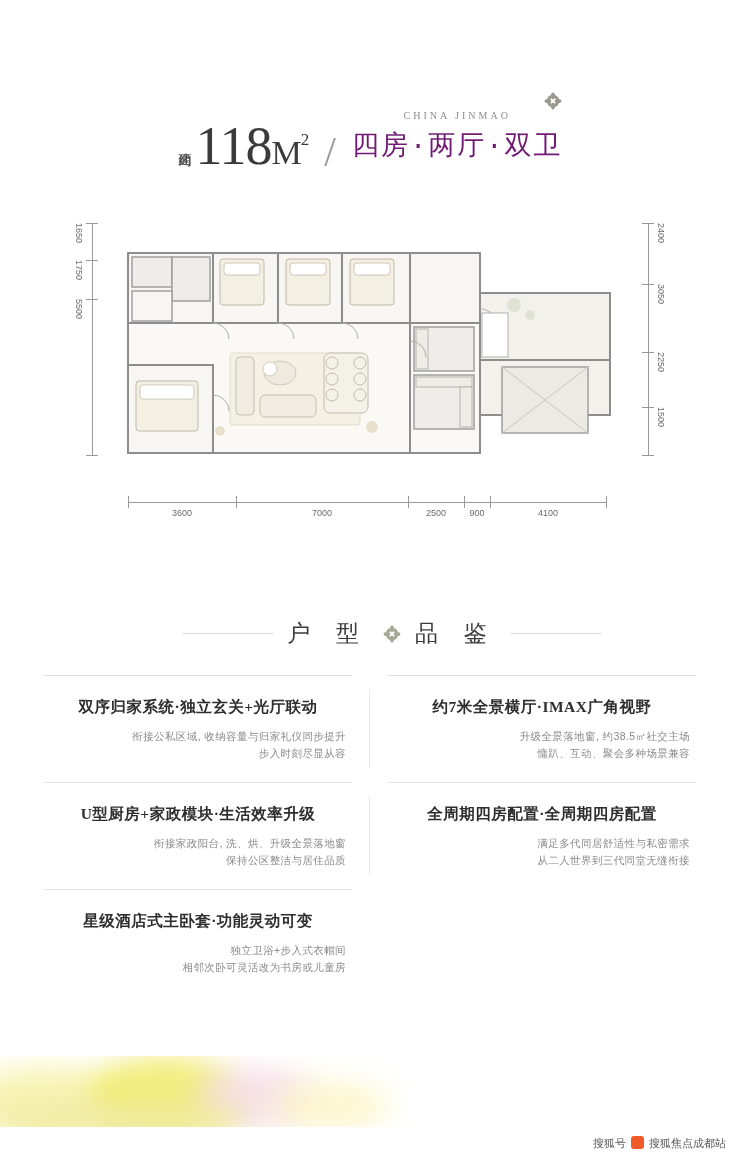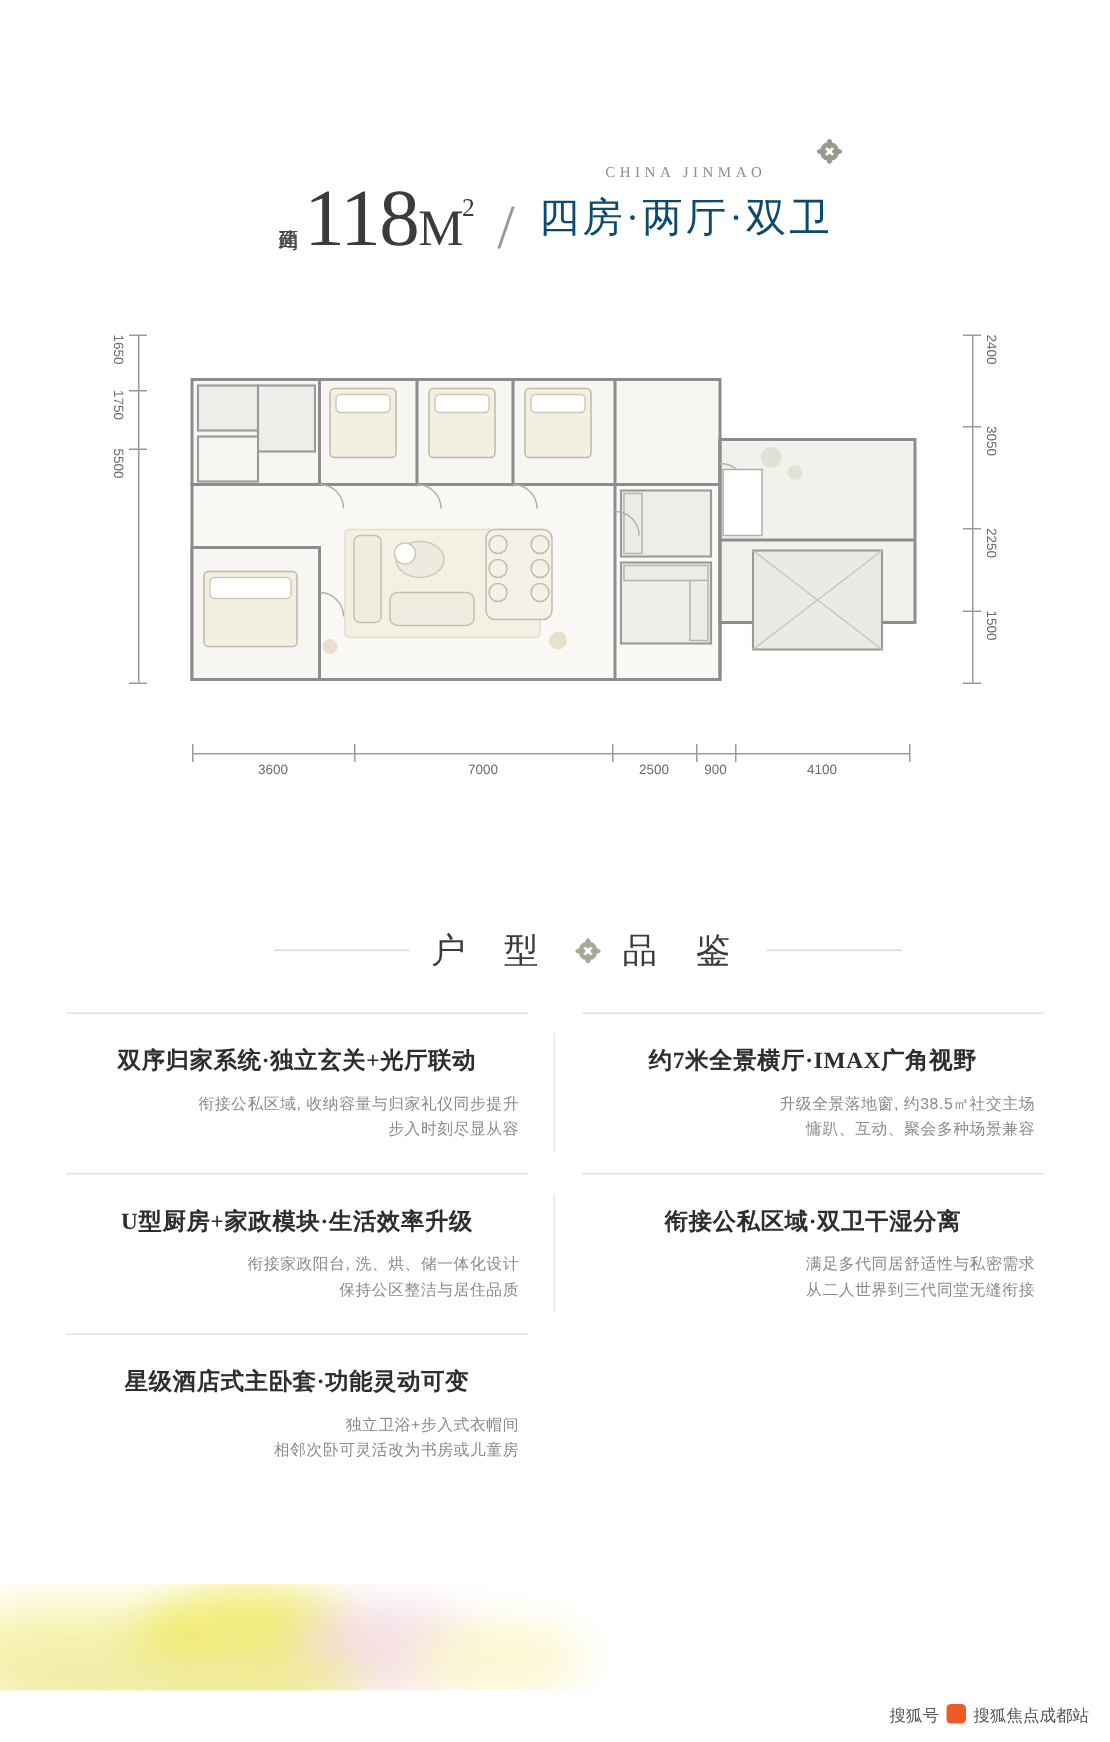--- a/index.html
+++ b/index.html
@@ -42,22 +42,22 @@
     font-size:42px;color:#9a9a9a;
     margin:0 16px 4px 16px;font-weight:300;
   }
   .t-right{display:flex;flex-direction:column;align-items:center;margin-bottom:17px;}
   .t-brand{
     font-family:"Liberation Serif","DejaVu Serif",serif;
     font-size:10px;letter-spacing:3px;color:#8d8d8d;
     margin-bottom:6px;
   }
   .t-rooms{
-    font-family:Liberation Serif, serif;
-    font-size:27px;letter-spacing:2px;color:#0c4a6e;
+    font-family:Liberation Mono, monospace;
+    font-size:27px;letter-spacing:2px;color:#701a75;
   }
   .flower{
     display:inline-block;width:18px;height:18px;position:relative;
   }
   .flower svg{display:block;}
   .t-flower{position:absolute;right:178px;top:92px;}
 
   
   .plan-wrap{
     position:relative;
@@ -351,26 +351,26 @@
   </div>
 
   <div class="fcell sep-top">
     <div class="fhead">约7米全景横厅·IMAX广角视野</div>
     <div class="fline">升级全景落地窗, 约38.5㎡社交主场</div>
     <div class="fline">慵趴、互动、聚会多种场景兼容</div>
   </div>
 
   <div class="fcell sep-top sep-right">
     <div class="fhead">U型厨房+家政模块·生活效率升级</div>
-    <div class="fline">衔接家政阳台, 洗、烘、储一体化设计</div>
+    <div class="fline">衔接家政阳台, 洗、烘、升级全景落地窗</div>
     <div class="fline">保持公区整洁与居住品质</div>
   </div>
 
   <div class="fcell sep-top">
-    <div class="fhead">衔接公私区域·双卫干湿分离</div>
+    <div class="fhead">全周期四房配置·全周期四房配置</div>
     <div class="fline">满足多代同居舒适性与私密需求</div>
     <div class="fline">从二人世界到三代同堂无缝衔接</div>
   </div>
 
   <div class="fcell sep-top">
     <div class="fhead">星级酒店式主卧套·功能灵动可变</div>
     <div class="fline">独立卫浴+步入式衣帽间</div>
     <div class="fline">相邻次卧可灵活改为书房或儿童房</div>
   </div>
 

